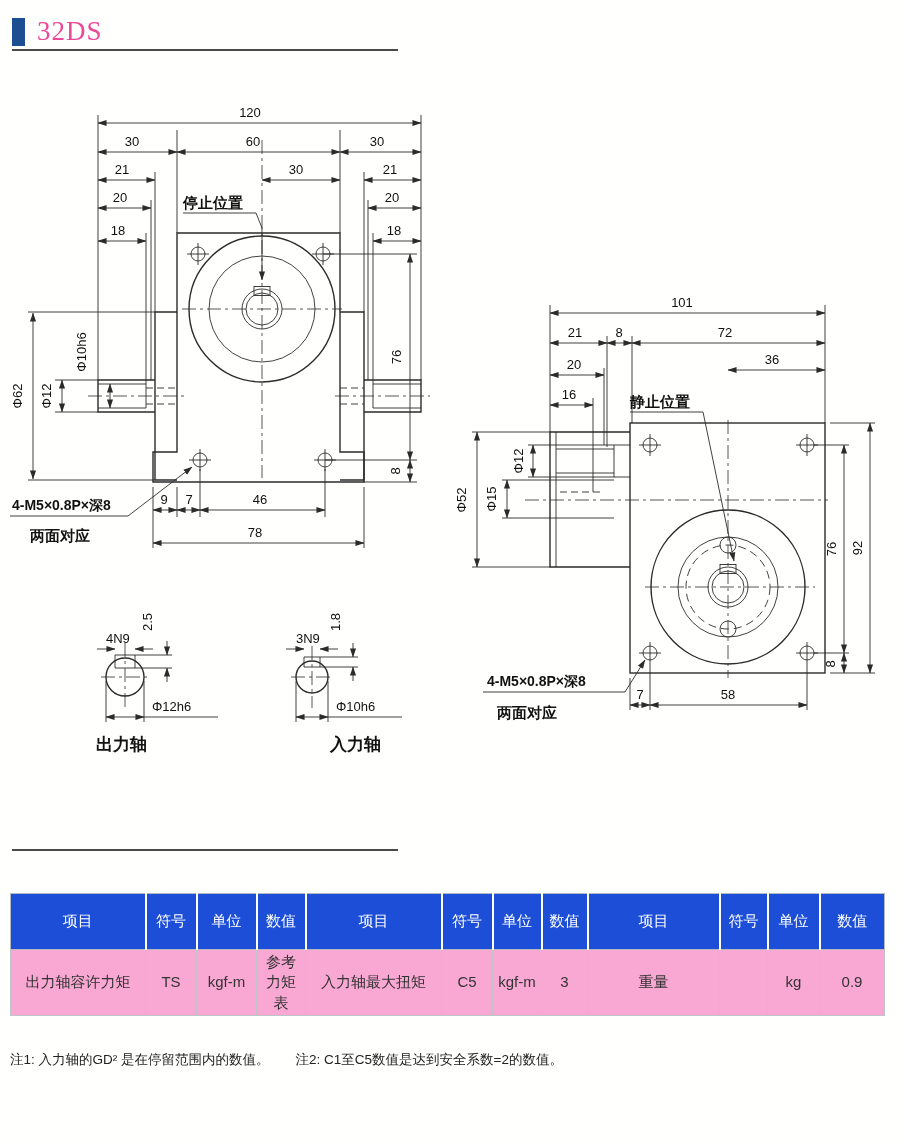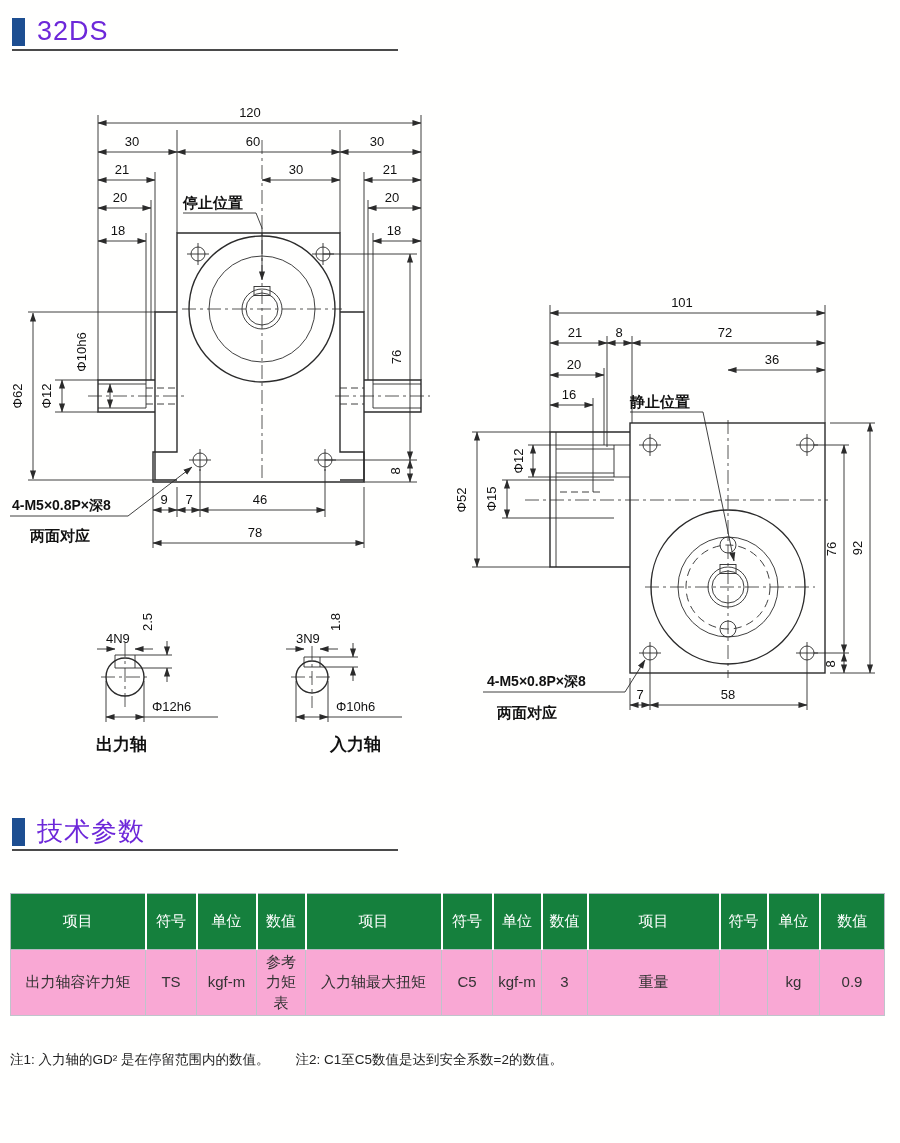--- a/index.html
+++ b/index.html
@@ -1,33 +1,33 @@
 <!DOCTYPE html>
 <html><head>
 <meta charset="utf-8">
 <style>
   html,body{margin:0;padding:0;background:#fff;}
   .page{position:relative;width:900px;height:1143px;background:#fffffe;
         font-family:"Liberation Sans",sans-serif;overflow:hidden;}
   .sec-head{position:absolute;left:12px;display:flex;align-items:center;gap:12px;}
   .sec-bar{display:inline-block;width:13px;height:28px;background:#1d4e91;}
-  .sec-title{font-size:27px;color:#6d28d9;letter-spacing:1px;}
+  .sec-title{font-size:27px;color:#ec4899;letter-spacing:1px;font-family:Liberation Serif, serif;}
   .sec-rule{position:absolute;left:12px;width:386px;height:2px;background:#4a4a4a;}
   .drawing{position:absolute;left:0;top:80px;}
   svg text{font-family:"Liberation Sans",sans-serif;}
   .ln{stroke:#2b2b2b;stroke-width:1.4;fill:none;}
   .tn{stroke:#2b2b2b;stroke-width:0.9;fill:none;}
   .dash{stroke-dasharray:7,4;}
   .cl{stroke-dasharray:14,4,3,4;stroke-width:0.8;}
   text.d{font-size:13px;fill:#111;}
   text.zh{font-size:15px;font-weight:bold;fill:#111;}
   text.big{font-size:17px;font-weight:bold;fill:#111;}
   .params{position:absolute;left:10px;top:893px;border-collapse:collapse;table-layout:fixed;
           width:874px;border:1px solid #b4bac2;}
-  .params th{background:#15803d;color:#fff;font-size:15px;font-weight:normal;
+  .params th{background:#1d4ed8;color:#fff;font-size:15px;font-weight:normal;
              height:55px;border-right:2px solid #fff;border-bottom:1px solid #b4bac2;padding:0 2px;}
   .params th:last-child{border-right:1px solid #b4bac2;}
   .params td{border:1px solid #bfc4cb;color:#333;font-size:15px;text-align:center;
              vertical-align:middle;padding:2px 3px;line-height:1.35;}
   .params tr.r1 td{height:48px;}
   .params tr.r2 td{height:51px;}
   .params tr.r3 td{height:55px;background:#f9a8d4;}
   .notes{position:absolute;left:10px;top:1051px;font-size:13.5px;color:#222;}
   .notes span{margin-right:26px;}
 </style>
@@ -244,24 +244,20 @@
       <line class="tn" x1="353" y1="643" x2="353" y2="657" marker-end="url(#ar)"></line>
       <line class="tn" x1="353" y1="681" x2="353" y2="667" marker-end="url(#ar)"></line>
       <text class="d" transform="translate(340,622) rotate(-90)" text-anchor="middle">1.8</text>
       <path class="tn" d="M296,681 V722 M328,681 V722 M328,717 H402"></path>
       <line class="tn" x1="296" y1="717" x2="328" y2="717" marker-start="url(#ar)" marker-end="url(#ar)"></line>
       <text class="d" x="336" y="711">Φ10h6</text>
       <text class="big" x="330" y="750">入力轴</text>
     </g>
   </svg>
 
-  <div class="sec-head" style="top:814px;">
-    <span class="sec-bar"></span>
-    <span class="sec-title" style="font-size:26px;">技术参数</span>
-  </div>
   <div class="sec-rule" style="top:849px;"></div>
 
   <table class="params">
     <colgroup>
       <col style="width:135px">
         <col style="width:51px">
         <col style="width:60px">
         <col style="width:49px">
       <col style="width:136px">
         <col style="width:51px">

